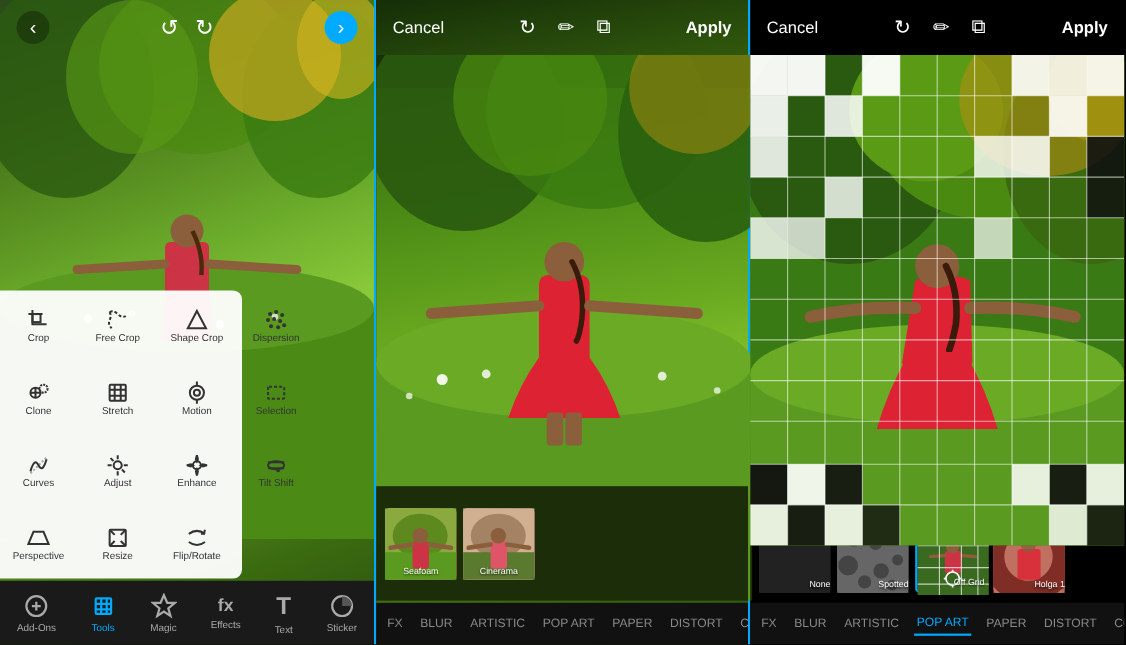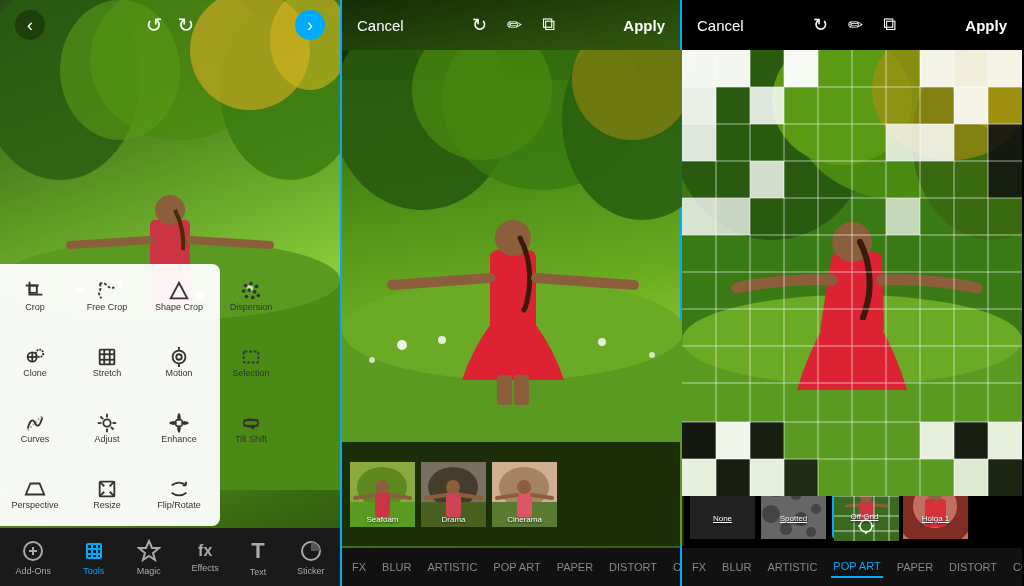--- a/index.html
+++ b/index.html
@@ -243,26 +243,25 @@
       position: relative;
       cursor: pointer;
     }
     .f3-bg1 { background: #222; }
     .f3-bg2 { background: linear-gradient(135deg, #888 0%, #444 100%); }
     .f3-bg3 { background: linear-gradient(135deg, #446688 20%, #223344 80%); border: 2px solid #00aaff; }
     .f3-bg4 { background: linear-gradient(135deg, #cc8844 0%, #8844cc 100%); }
     .f3-bg5 { background: linear-gradient(135deg, #ee9988 0%, #cc4455 40%, #885533 100%); }
     .f3-name {
       position: absolute;
-      bottom: 16px; left: 0; right: 0;
-      text-align: center;
+      bottom: 3px; left: 0; right: 0;
+      text-align: right;
       font-size: 8px;
       color: white;
       text-shadow: 0 1px 2px rgba(0,0,0,0.8);
-      text-decoration: underline;
     }
 
     
     svg.tool-svg { width: 22px; height: 22px; }
 
     
     .panel3-photo {
       position: absolute;
       top: 50px; left: 0; right: 0;
       bottom: 90px;
@@ -560,32 +559,20 @@
       <svg width="65" height="65" viewBox="0 0 65 65" style="position:absolute;">
         <rect width="65" height="65" fill="#8aaa40"></rect>
         <ellipse cx="32" cy="25" rx="25" ry="20" fill="#4a7a10" opacity="0.7"></ellipse>
         <rect x="0" y="40" width="65" height="25" fill="#5a9a20"></rect>
         <rect x="25" y="30" width="15" height="25" fill="#cc3344" rx="3"></rect>
         <circle cx="32" cy="25" r="7" fill="#8B5E3C"></circle>
         <line x1="5" y1="36" x2="25" y2="33" stroke="#8B5E3C" stroke-width="4" stroke-linecap="round"></line>
         <line x1="40" y1="33" x2="60" y2="36" stroke="#8B5E3C" stroke-width="4" stroke-linecap="round"></line>
       </svg>
       <span class="filter-name">Seafoam</span>
-    </div>
-    <div class="filter-thumb filter-bg3">
-      <svg width="65" height="65" viewBox="0 0 65 65" style="position:absolute;">
-        <rect width="65" height="65" fill="#7a7060"></rect>
-        <ellipse cx="32" cy="25" rx="25" ry="20" fill="#3a3020" opacity="0.8"></ellipse>
-        <rect x="0" y="40" width="65" height="25" fill="#4a6020"></rect>
-        <rect x="25" y="30" width="15" height="25" fill="#cc4455" rx="3"></rect>
-        <circle cx="32" cy="25" r="7" fill="#8B5E3C"></circle>
-        <line x1="5" y1="36" x2="25" y2="33" stroke="#8B5E3C" stroke-width="4" stroke-linecap="round"></line>
-        <line x1="40" y1="33" x2="60" y2="36" stroke="#8B5E3C" stroke-width="4" stroke-linecap="round"></line>
-      </svg>
-      <span class="filter-name">Drama</span>
     </div>
     <div class="filter-thumb filter-bg5">
       <svg width="65" height="65" viewBox="0 0 65 65" style="position:absolute;">
         <rect width="65" height="65" fill="#d0b090"></rect>
         <ellipse cx="32" cy="25" rx="25" ry="20" fill="#907050" opacity="0.7"></ellipse>
         <rect x="0" y="40" width="65" height="25" fill="#5a7a30"></rect>
         <rect x="25" y="30" width="15" height="25" fill="#dd5566" rx="3"></rect>
         <circle cx="32" cy="25" r="7" fill="#8B5E3C"></circle>
         <line x1="5" y1="36" x2="25" y2="33" stroke="#8B5E3C" stroke-width="4" stroke-linecap="round"></line>
         <line x1="40" y1="33" x2="60" y2="36" stroke="#8B5E3C" stroke-width="4" stroke-linecap="round"></line>

